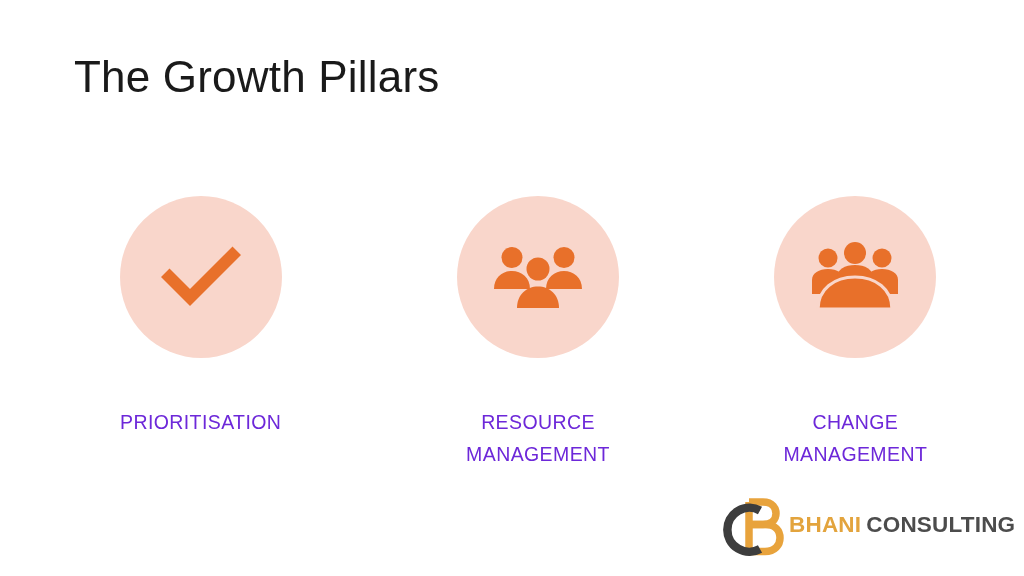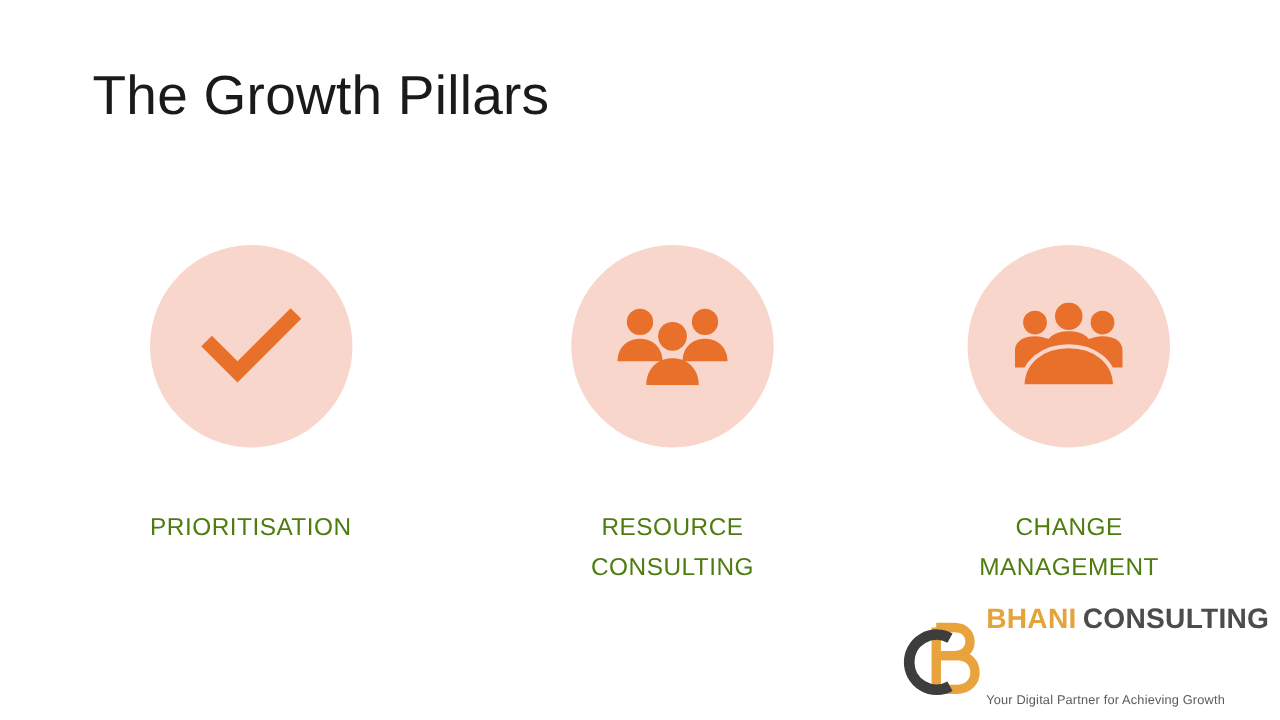--- a/index.html
+++ b/index.html
@@ -62,21 +62,21 @@
     align-items: center;
     justify-content: center;
   }
   .icon-circle svg { display: block; }
 
   .pillar-label {
     margin-top: 49px;
     text-align: center;
     font-size: 19.5px;
     font-weight: 400;
-    color: #4d7c0f;
+    color: #6d28d9;
     letter-spacing: 0.4px;
     line-height: 1.62;
     white-space: pre-line;
   }
 
   
   .logo {
     position: absolute;
     left: 719px;
     top: 494px;
@@ -147,21 +147,21 @@
               <circle cx="72" cy="13.5" r="10.5"></circle>
               <path d="M54 45 C54 33.5 62.5 27 72 27 C81.5 27 90 33.5 90 45 Z"></path>
 
               <circle cx="46" cy="25" r="11.5"></circle>
               <path d="M25 64 C25 50.5 34.5 42.5 46 42.5 C57.5 42.5 67 50.5 67 64 Z"></path>
             </g>
           </svg>
         </span>
       </div>
       <div class="pillar-label">RESOURCE
-CONSULTING</div>
+MANAGEMENT</div>
     </div>
 
     <div class="pillar pillar-3">
       <div class="icon-circle">
         <span>
           <svg width="98" height="70" viewBox="0 0 98 70" aria-hidden="true">
             <g fill="#E8702A">
 
               <circle cx="22" cy="16" r="9.5"></circle>
               <path d="M6 52 L6 38 C6 31 13 27 22 27 C31 27 38 31 38 38 L38 52 Z"></path>
@@ -193,17 +193,16 @@
           <path d="M30 30.5 L46 30.5 C56.5 30.5 61 37 61 44 C61 51 56 57.5 46 57.5 L30 57.5"></path>
         </g>
 
         <path d="M41 16.5 A22 22 0 1 0 41 55" fill="none" stroke="#3D3D3D" stroke-width="8.5" stroke-linecap="butt"></path>
       </svg>
     </span>
     <span class="logo-text">
       <span class="logo-wordmark">
         <span class="logo-word-bhani">BHANI</span><span class="logo-word-consulting">CONSULTING</span>
       </span>
-      <span class="logo-tagline">Your Digital Partner for Achieving Growth</span>
     </span>
   </div>
 
 </div>
 
 </body></html>

